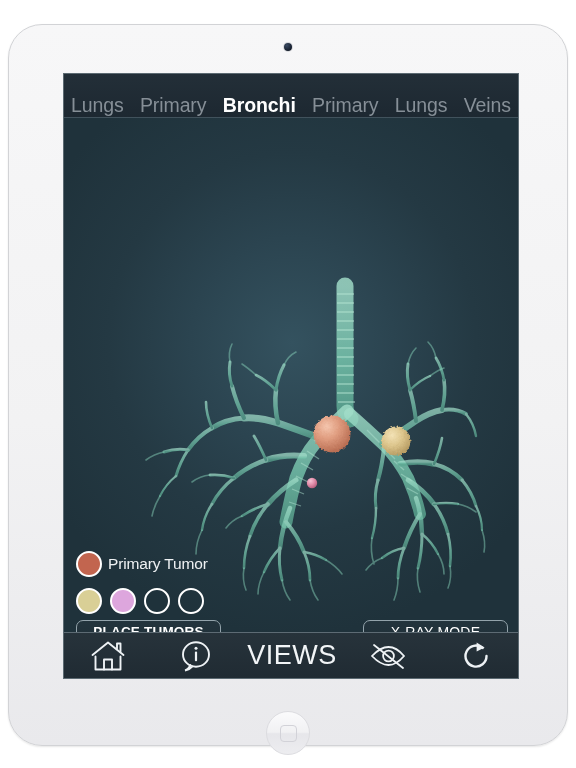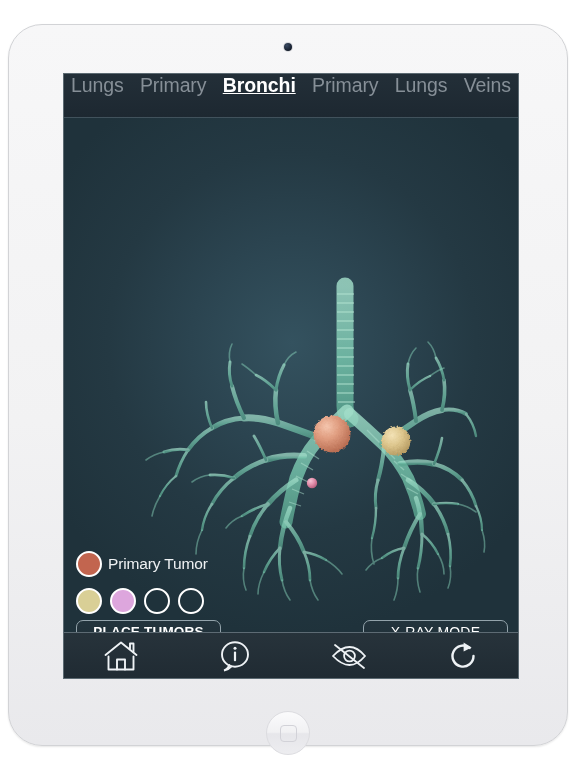--- a/index.html
+++ b/index.html
@@ -72,37 +72,36 @@
     background: #223640;
     border: 1px solid #5c6a72;
   }
 
   
   #topnav {
     position: relative;
     z-index: 5;
     height: 44px;
     display: flex;
-    align-items: flex-start;
+    align-items: flex-end;
     justify-content: space-between;
     padding: 0 7px;
     background: linear-gradient(180deg, #232f38 0%, #1d2831 100%);
     border-bottom: 1px solid #41525c;
   }
   .nav-tab {
     font-size: 19.5px;
     color: #868f97;
     letter-spacing: -0.1px;
     white-space: nowrap;
     cursor: pointer;
   }
   .nav-tab.active {
     color: #ffffff;
     font-weight: bold;
-    text-decoration: underline;
   }
 
   
   #viewport {
     position: absolute;
     left: 0;
     top: 44px;
     width: 456px;
     height: 562px;
     background:
@@ -454,20 +453,21 @@
             <ellipse cx="17" cy="14.5" rx="13" ry="12.2"></ellipse>
             <path d="M11.5 25 Q9.5 29.5 6 30.5 Q11 29.5 13.5 26.5"></path>
           </g>
           <g fill="#eef2f5">
             <circle cx="17" cy="8.2" r="1.5"></circle>
             <rect x="15.9" y="11.6" width="2.2" height="9.6" rx="1"></rect>
           </g>
         </svg>
       </div>
 
+      <div id="views-label">VIEWS</div>
 
       <div class="tool">
         <svg width="40" height="28" viewBox="0 0 40 28">
           <g fill="none" stroke="#eef2f5" stroke-width="1.8" stroke-linecap="round">
             <path d="M4 14 Q12.5 5 20.5 5 Q28.5 5 36 14 Q28.5 23 20.5 23 Q12.5 23 4 14 Z"></path>
             <circle cx="20.5" cy="14" r="5.4"></circle>
             <line x1="6" y1="3" x2="35" y2="26"></line>
           </g>
         </svg>
       </div>

